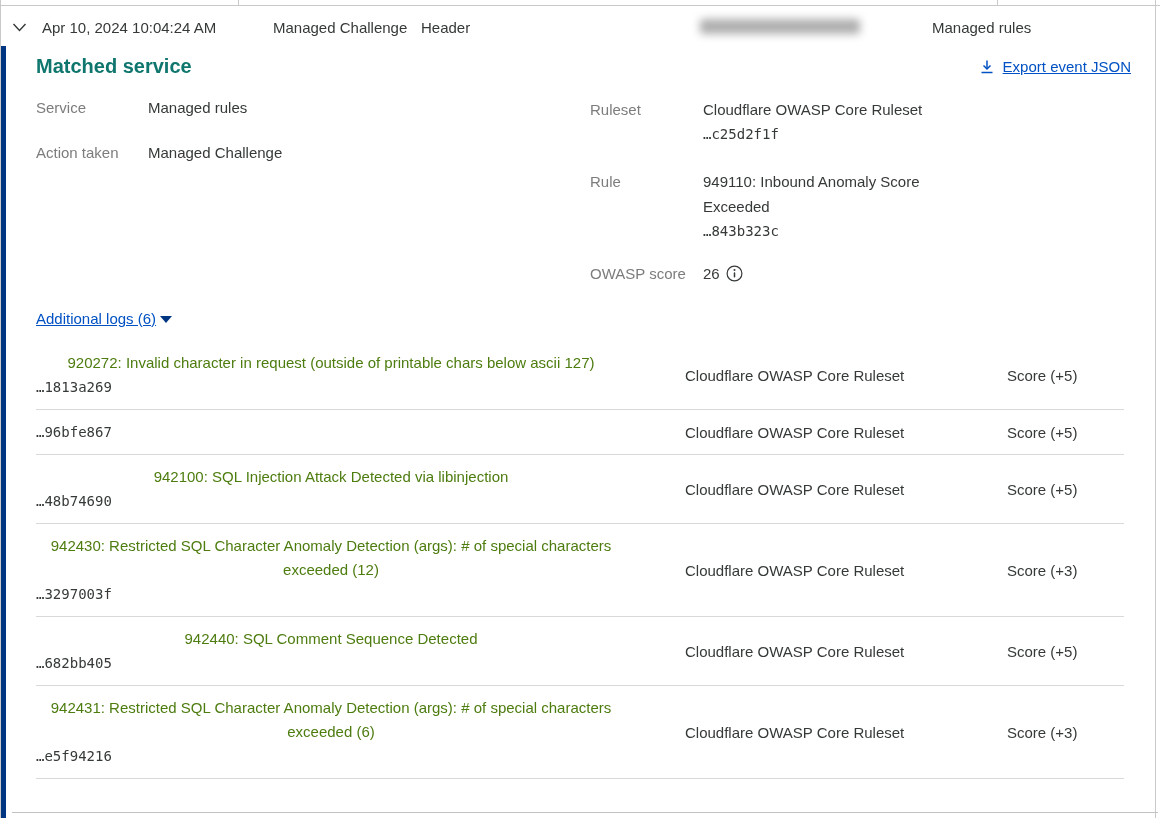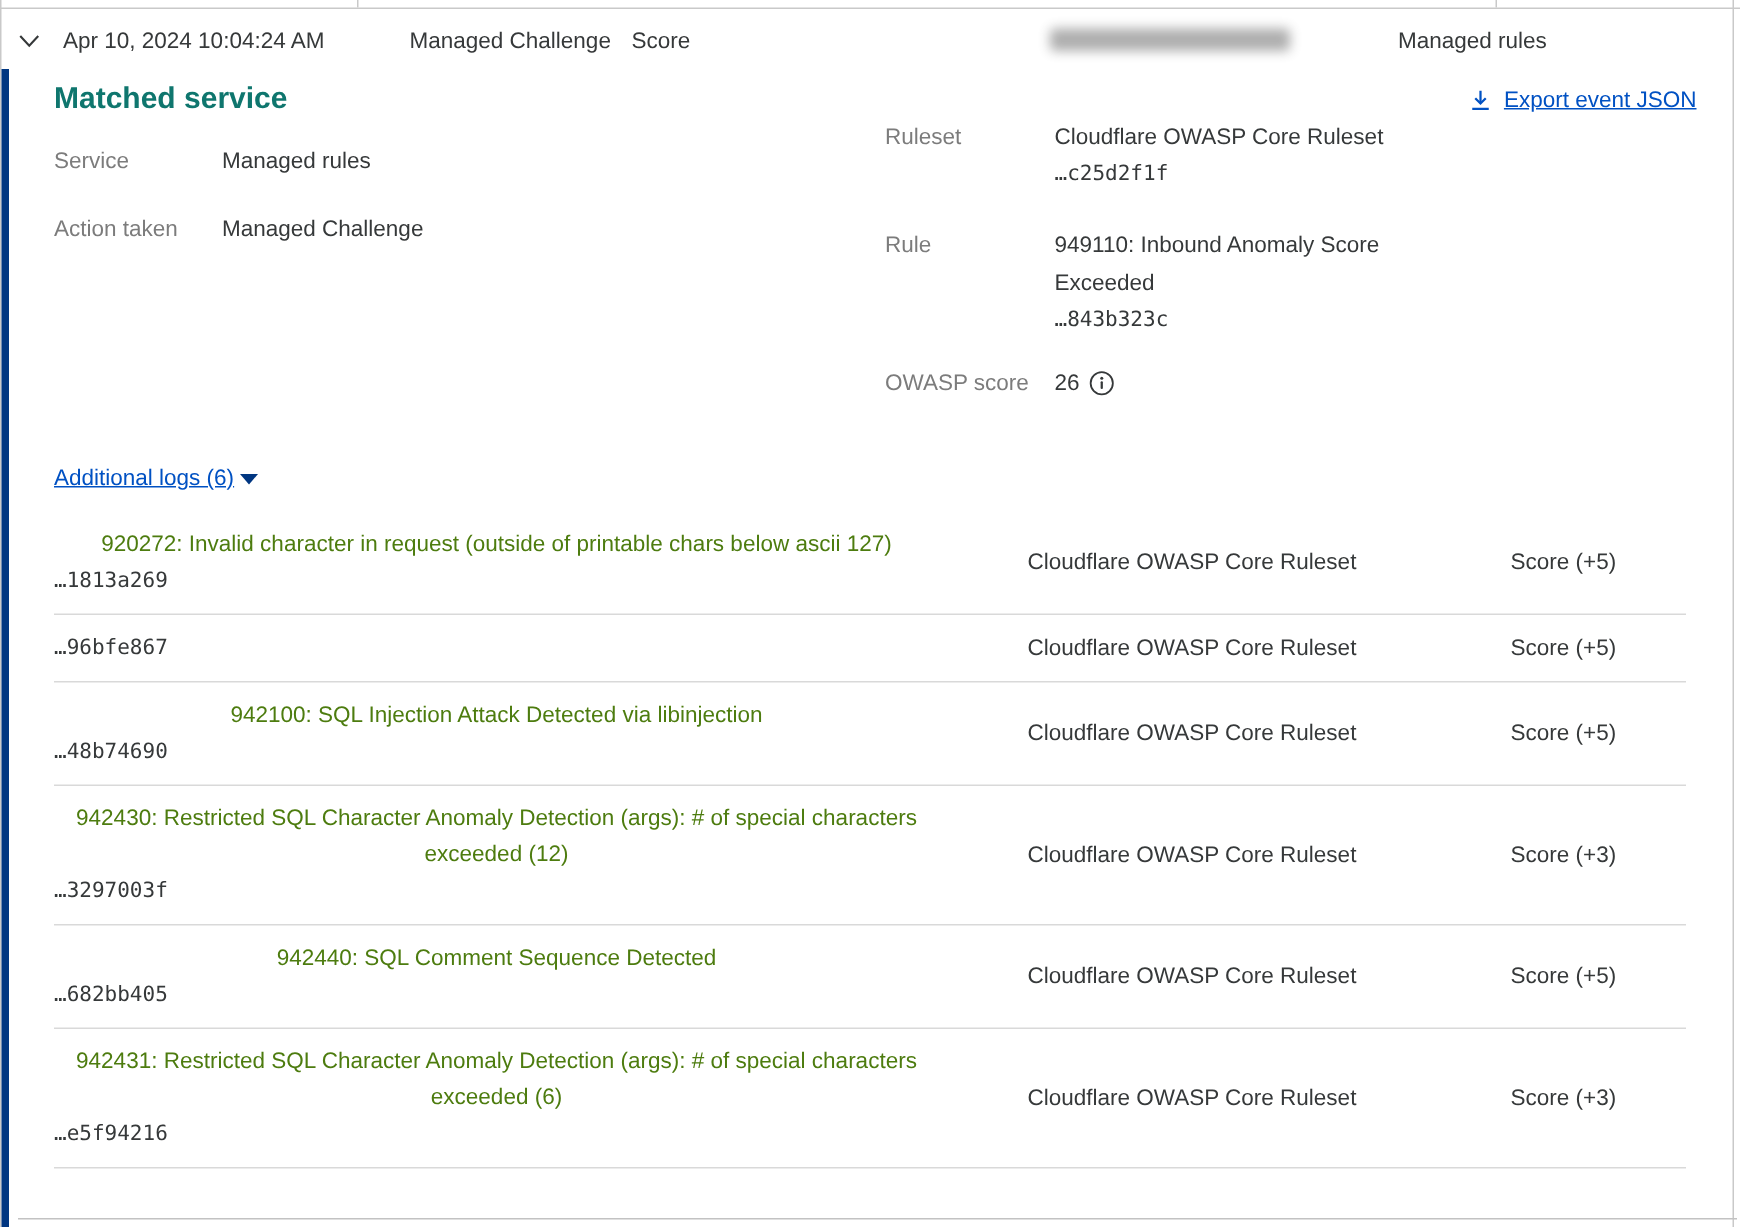--- a/index.html
+++ b/index.html
@@ -27,21 +27,21 @@
 
   
   .heading { position:absolute; left:36px; top:55px; font-size:20px; font-weight:700; color:#0f766e; }
   .export-link { position:absolute; right:29px; top:58px; display:flex; align-items:flex-end; gap:8px; color:#0051c3; cursor:pointer; }
   .export-link a { color:#0051c3; text-decoration:underline; font-size:15px; }
 
   
   .details-left { position:absolute; left:36px; top:97px; width:430px; }
   .details-left .field { display:flex; margin-bottom:24px; line-height:21px; }
   .details-left .lbl { flex:0 0 112px; color:#7c7c7c; }
-  .details-right { position:absolute; left:590px; top:79px; width:420px; }
+  .details-right { position:absolute; left:590px; top:97px; width:420px; }
   .details-right .field { display:flex; margin-bottom:22px; }
   .details-right .field.rule { margin-bottom:17px; }
   .details-right .lbl { flex:0 0 113px; color:#7c7c7c; line-height:25px; }
   .details-right .val-wrap { width:240px; line-height:25px; }
   .mono { font-family:"DejaVu Sans Mono", monospace; font-size:14px; color:#36393a; }
   .owasp-val { display:flex; align-items:center; gap:6px; line-height:21px; }
   .info-btn { background:none; border:none; cursor:pointer; width:17px; height:17px; display:inline-flex; padding:0; }
 
   
   .addlogs { position:absolute; left:36px; top:310px; display:flex; align-items:center; cursor:pointer; }
@@ -73,21 +73,21 @@
   <div class="top-tick tick-2"></div>
   <div class="accent-bar"></div>
 
   <button class="chevron-btn" aria-label="collapse">
     <svg width="15" height="9" viewBox="0 0 15 9">
         <polyline points="1.5,1 7.5,7.5 13.5,1" fill="none" stroke="#36393a" stroke-width="1.4"></polyline>
       </svg>
   </button>
   <div class="hdr hdr-time">Apr 10, 2024 10:04:24 AM</div>
   <div class="hdr hdr-action">Managed Challenge</div>
-  <div class="hdr hdr-country">Score</div>
+  <div class="hdr hdr-country">Header</div>
   <div class="blur-pill"></div>
   <div class="hdr hdr-service">Managed rules</div>
 
   <div class="heading">Matched service</div>
   <div class="export-link">
     <span>
       <svg width="16" height="16" viewBox="0 0 16 16" fill="none" stroke="#0051c3" stroke-width="1.5">
         <path d="M8 1.5v8"></path>
           <path d="M4.5 6.5 8 10l3.5-3.5"></path>
           <path d="M2.5 13.5h11"></path>

